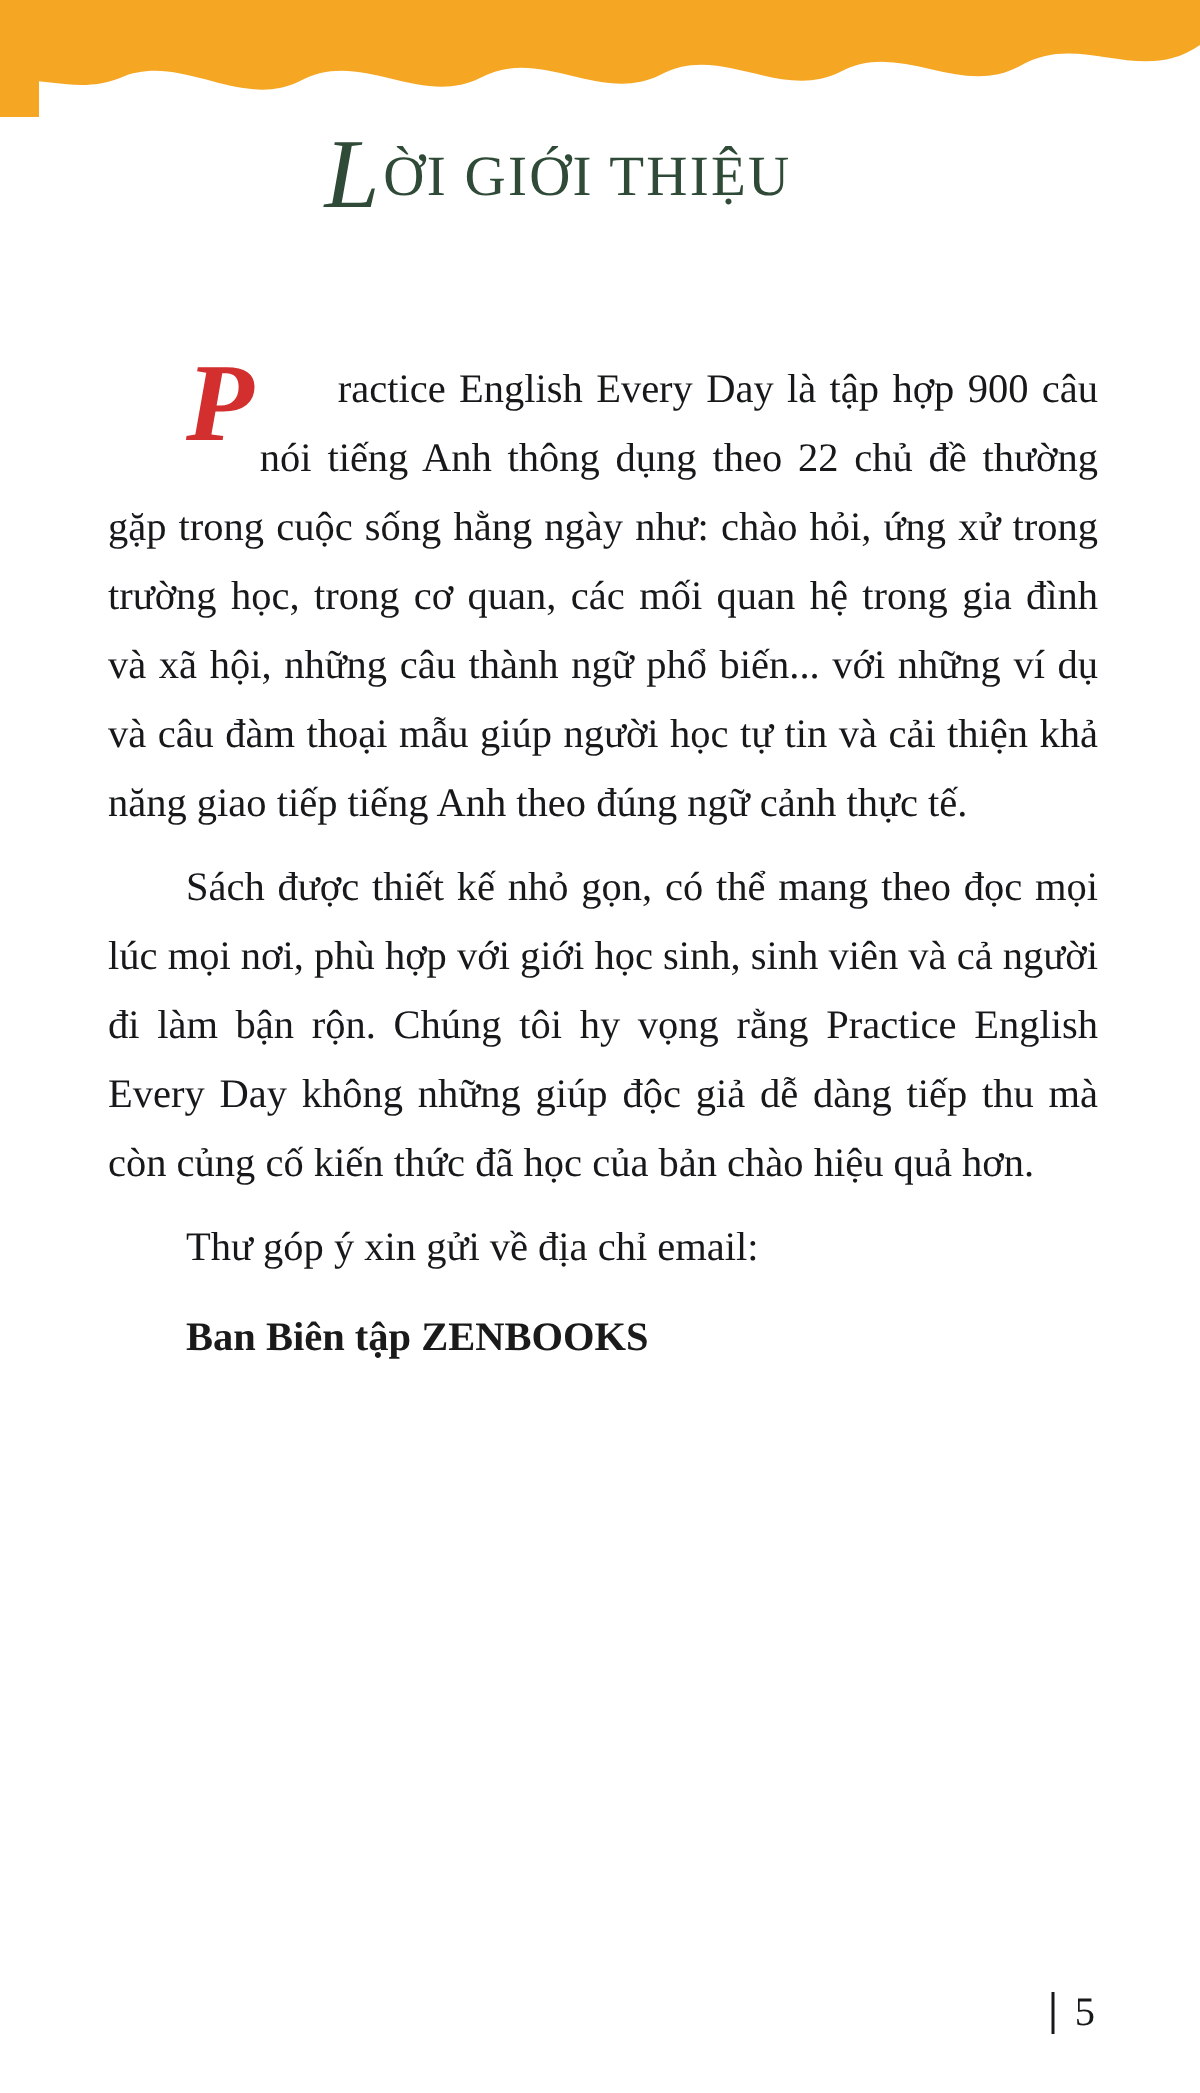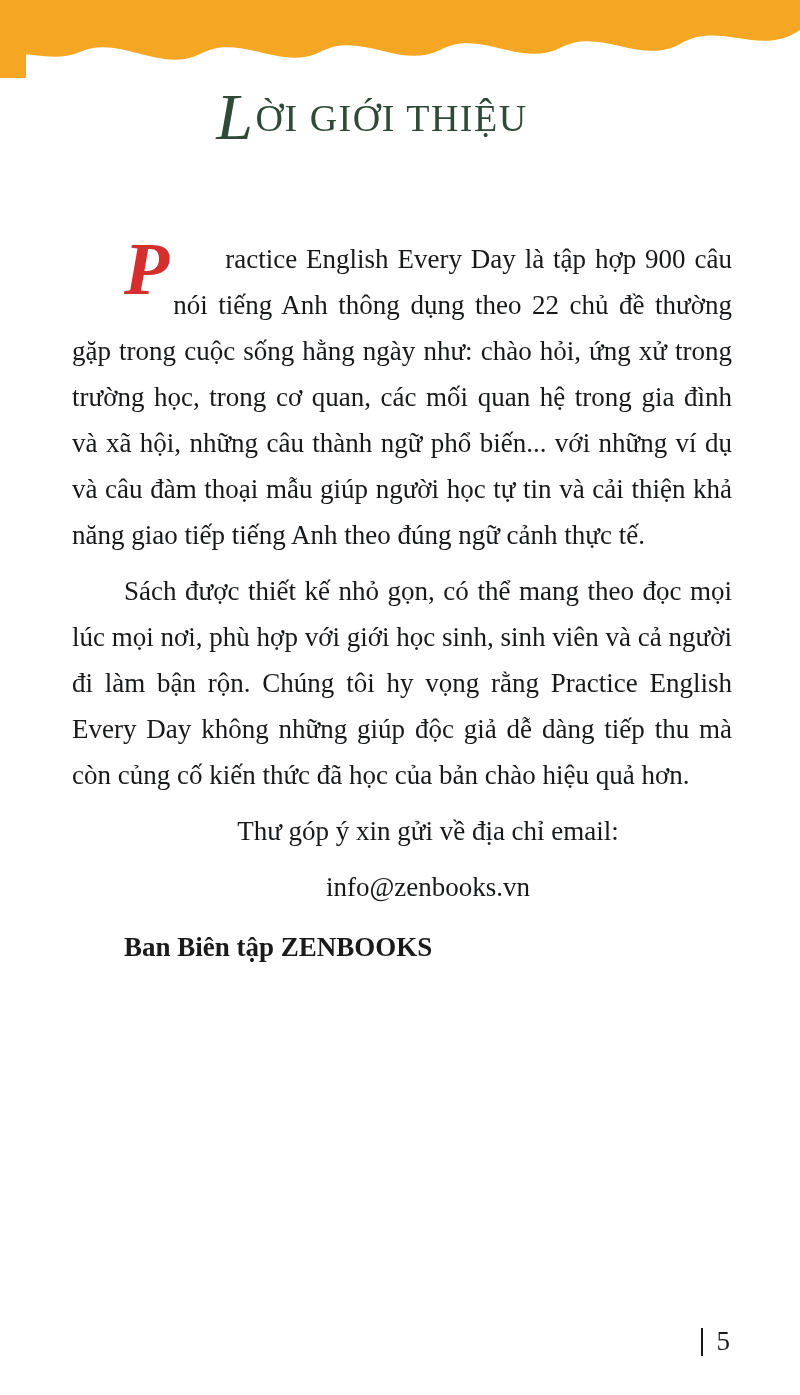--- a/index.html
+++ b/index.html
@@ -77,21 +77,21 @@
   p.para {
     margin: 0 0 10px 0;
     font-size: 27px;
     line-height: 46px;
     text-align: justify;
     text-justify: inter-word;
     text-indent: 52px;
     color: #16181a;
   }
   p.para.last-left {
-    text-align: center;
+    text-align: left;
   }
   .bold {
     font-weight: normal;
   }
   .dropcap {
     float: left;
     font-family: "Liberation Serif", serif;
     font-style: italic;
     font-weight: bold;
     font-size: 74px;
@@ -156,21 +156,20 @@
   </div>
 
   <div class="content">
 
     <p class="para first"><span class="dropcap">P</span><span class="bold">ractice English Every Day</span><span> là tập hợp 900 câu nói tiếng Anh thông dụng theo 22 chủ đề thường gặp trong cuộc sống hằng ngày như: chào hỏi, ứng xử trong trường học, trong cơ quan, các mối quan hệ trong gia đình và xã hội, những câu thành ngữ phổ biến... với những ví dụ và câu đàm thoại mẫu giúp người học tự tin và cải thiện khả năng giao tiếp tiếng Anh theo đúng ngữ cảnh thực tế.</span></p>
 
     <p class="para"><span>Sách được thiết kế nhỏ gọn, có thể mang theo đọc mọi lúc mọi nơi, phù hợp với giới học sinh, sinh viên và cả người đi làm bận rộn. Chúng tôi hy vọng rằng </span><span class="bold">Practice English Every Day</span><span> không những giúp độc giả dễ dàng tiếp thu mà còn củng cố kiến thức đã học của bản chào hiệu quả hơn.</span></p>
 
     <p class="para last-left"><span>Thư góp ý xin gửi về địa chỉ email:</span></p>
 
-    <p class="para last-left email-line">info@zenbooks.vn</p>
 
     <p class="signature">Ban Biên tập ZENBOOKS</p>
   </div>
 
   <div class="footer">
     <span class="rule"></span>
     <span>5</span>
   </div>
 
 </div>

